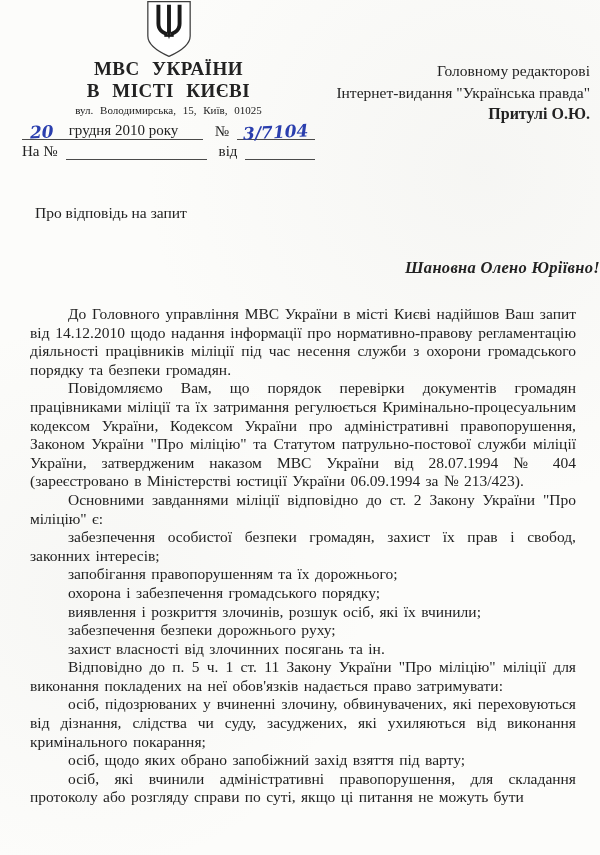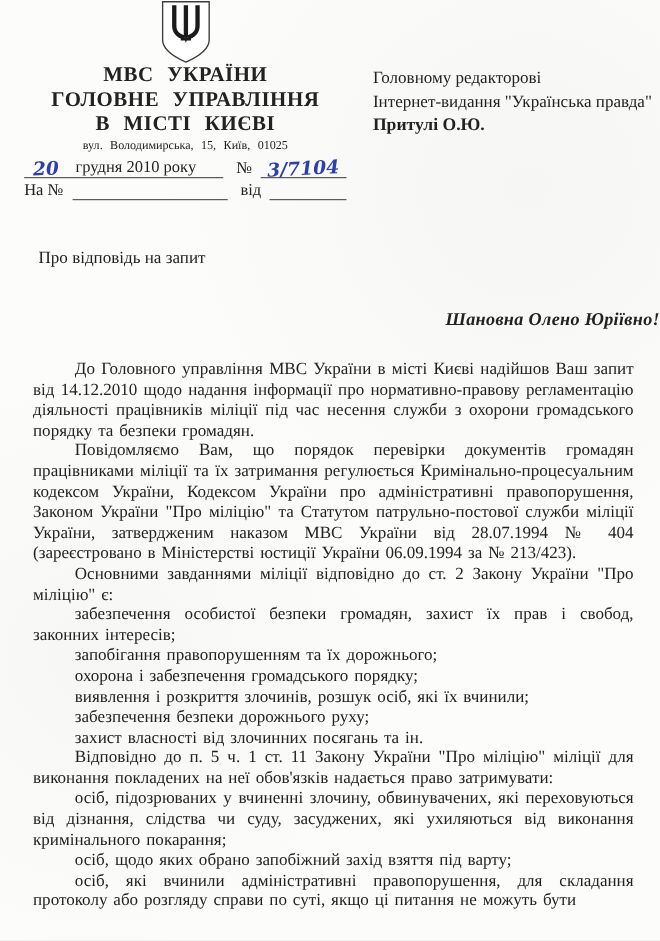--- a/index.html
+++ b/index.html
@@ -18,21 +18,21 @@
       radial-gradient(circle at 80% 20%, rgba(200,200,195,.12), transparent 40%),
       radial-gradient(circle at 15% 70%, rgba(200,200,195,.10), transparent 35%),
       var(--paper);
     color: var(--ink);
     font-family: "Liberation Serif", "DejaVu Serif", serif;
     overflow: hidden;
     box-sizing: border-box;
   }
 
   
-  .header { display: flex; padding-top: 0; gap: 16px; }
+  .header { display: flex; padding-top: 0; }
   .header-left {
     width: 315px;
     box-sizing: border-box;
     padding-left: 22px;
     text-align: center;
   }
   .emblem { height: 58px; line-height: 0; margin-top: 0; }
   .emblem svg { height: 58px; }
   .org-line {
     font-weight: bold;
@@ -78,21 +78,21 @@
   }
   .hand-date { margin-left: 8px; }
 
   .header-right {
     width: 285px;
     box-sizing: border-box;
     padding: 60px 10px 0 8px;
     font-size: 15.5px;
     line-height: 1.4;
   }
-  .header-right .addr-line { white-space: nowrap; }
+  .header-right .addr-line { white-space: nowrap; text-align: right; }
   .addr-bold { font-weight: bold; font-size: 16px; }
 
   
   .subject {
     margin: 44px 0 0 35px;
     font-size: 15.5px;
   }
   .salutation {
     margin-top: 36px;
     text-align: right;
@@ -126,21 +126,20 @@
       <div class="emblem">
         <svg viewBox="0 0 60 74" width="48" height="58" aria-hidden="true">
           <path d="M3,2 H57 V46 Q57,60 30,72 Q3,60 3,46 Z" fill="#ffffff" stroke="#3d3d3d" stroke-width="1.6"></path>
           <path d="M14,6 h5 v24 c0,6 3,9 9,11 v5 c-9,-2 -14,-8 -14,-16 z" fill="#1a1a1a"></path>
           <path d="M41,6 h5 v24 c0,8 -5,14 -14,16 v-5 c6,-2 9,-5 9,-11 z" fill="#1a1a1a"></path>
           <path d="M27.5,6 h5 v36 l-2.5,8 l-2.5,-8 z" fill="#1a1a1a"></path>
           <path d="M24,44 h12 v3 h-12 z" fill="#1a1a1a"></path>
         </svg>
       </div>
       <div class="org-line">МВС  УКРАЇНИ</div>
-      <div class="org-line">ГОЛОВНЕ  УПРАВЛІННЯ</div>
       <div class="org-line">В МІСТІ КИЄВІ</div>
       <div class="address-line">вул.  Володимирська,  15,  Київ,  01025</div>
 
       <div class="fill-row row1">
         <span class="u blank-date">
           <span class="hand hand-date">20</span>
           <span class="printed">грудня 2010 року</span>
         </span>
         <span class="num-label">№</span>
         <span class="u blank-num">

